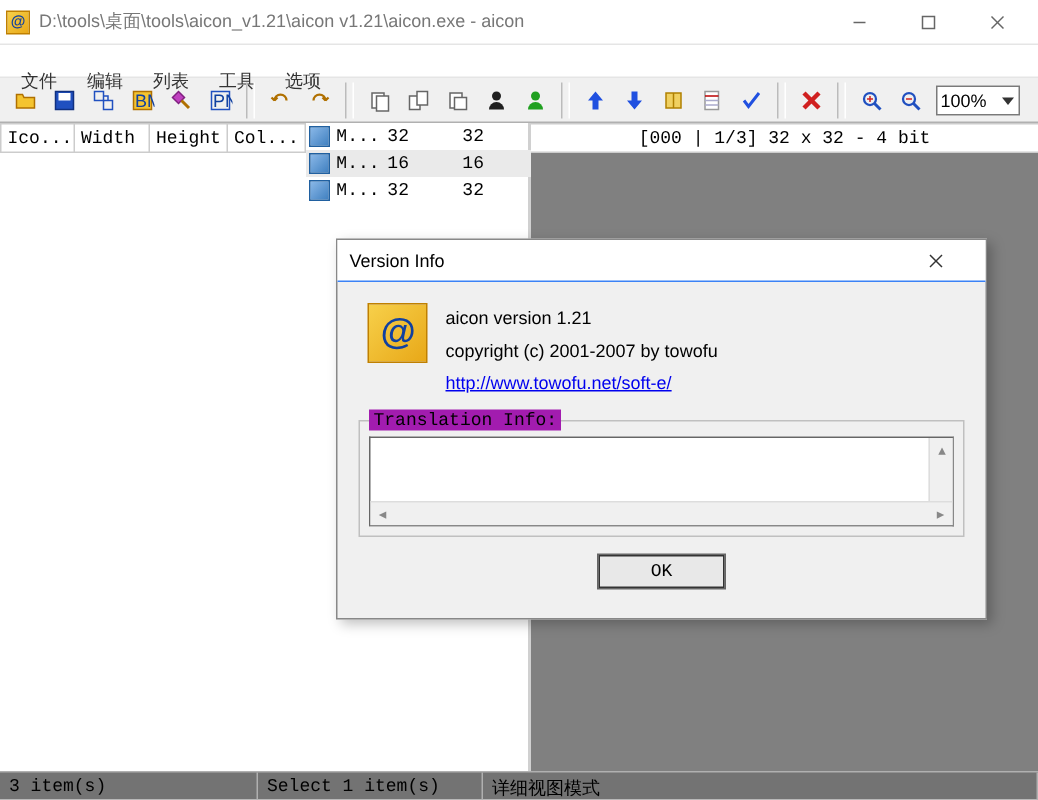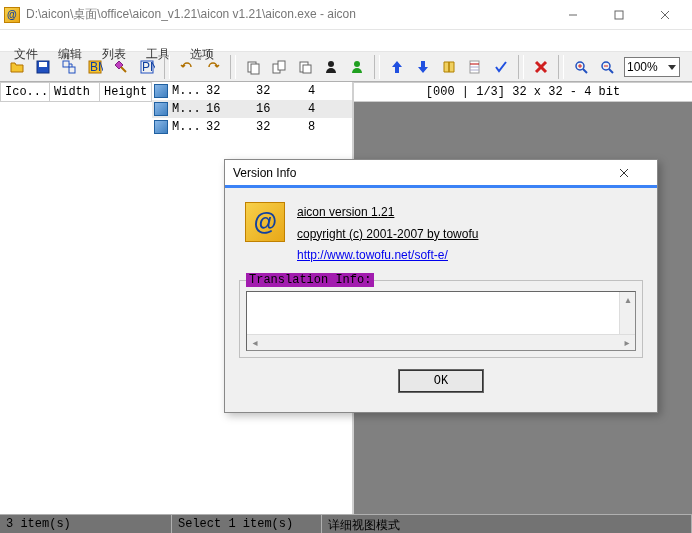--- a/index.html
+++ b/index.html
@@ -26,45 +26,45 @@
 .cell { padding:0 4px; font-family:"Courier New",monospace; overflow:hidden; white-space:nowrap;}
 .cell.icon { width:16px; padding:0 2px;}
 .cell.icon .imgic { width:14px;height:14px;background:linear-gradient(135deg,#8ab8e8,#4080c0);border:1px solid #2060a0;}
 .rightpane { flex:1; background:#808080; display:flex; flex-direction:column;}
 .righthdr { height:20px; background:#fff; border-bottom:1px solid #ccc; display:flex; align-items:center; justify-content:center; font-family:"Courier New",monospace; border-top:1px solid #ccc;}
 .statusbar { height:31px; display:flex; border-top:1px solid #b0b0b0; background:#737373;}
 .statusbar div { border-right:1px solid #b0b0b0; padding:2px 6px; font-family:"Courier New",monospace;}
 .sb1{width:172px;} .sb2{width:150px;} .sb3{flex:1;}
 
 .dialog { position:absolute; left:224px; top:159px; width:434px; background:#f0f0f0; border:1px solid #888; box-shadow:3px 3px 8px rgba(0,0,0,0.25);}
-.dlg-title { height:28px; background:#fff; display:flex; align-items:center; padding:0 8px; border-bottom:3px solid #3b82f6;}
+.dlg-title { height:28px; background:#fff; display:flex; align-items:center; padding:0 8px; border-bottom:1px solid #3b82f6;}
 .dlg-title .t { flex:1; font-size:12px;}
 .dlg-close { width:30px; text-align:center; font-size:13px;}
 .dlg-body { padding:14px;}
 .infobox { display:flex; gap:12px; margin-bottom:12px; padding-left:6px;}
 .infobox .bigicon { width:40px;height:40px; background:linear-gradient(135deg,#f7d04a,#e8a818); border:1px solid #c08000; display:flex;align-items:center;justify-content:center;font-size:24px;color:#1040a0;font-style:italic;font-weight:bold;}
-.infolines { font-family:"Courier New",monospace; line-height:1.8;text-decoration:underline;}
+.infolines { font-family:"Courier New",monospace; line-height:1.8;}
 .infolines a { color:#0000ee; text-decoration:underline;}
 .groupbox { border:1px solid #c0c0c0; padding:10px 6px 6px; position:relative; margin-top:6px;}
 .groupbox .legend { position:absolute; top:-8px; left:6px; background:#a21caf; padding:0 3px; font-family:"Courier New",monospace;}
 .textarea-look { background:#fff; border:1px solid #888; border-top-color:#666;border-left-color:#666; height:60px; position:relative;}
 .sb-v { position:absolute; right:0; top:0; bottom:16px; width:16px; background:#f0f0f0; border-left:1px solid #ddd;}
 .sb-h { position:absolute; left:0; right:0; bottom:0; height:16px; background:#f0f0f0; border-top:1px solid #ddd; display:flex; justify-content:space-between;}
 .sb-h .arr,.sb-v .arr{width:16px;height:16px;display:flex;align-items:center;justify-content:center;color:#888;font-size:10px;}
 .dlg-btns { display:flex; justify-content:center; padding:12px 0 6px;}
 .okbtn { width:84px; height:22px; border:1px solid #333; background:#e8e8e8; font-family:"Courier New",monospace;box-shadow:0 0 0 1px #666;}
 
 svg{display:block;}
 </style>
 </head>
 <body>
 
 <div class="titlebar">
   <div class="app-icon">@</div>
-  <div class="title-text">D:\aicon\桌面\office\aicon_v1.21\aicon v1.21\aicon.exe - aicon</div>
+  <div class="title-text">D:\tools\桌面\tools\aicon_v1.21\aicon v1.21\aicon.exe - aicon</div>
   <div class="winbtn">
       <svg width="10" height="10">
         <line x1="1" y1="5" x2="9" y2="5" stroke="#666" stroke-width="1"></line>
       </svg>
     </div>
   <div class="winbtn">
       <svg width="10" height="10">
         <rect x="1" y="1" width="8" height="8" fill="none" stroke="#666"></rect>
       </svg>
     </div>
@@ -219,20 +219,21 @@
       <span>100%</span>
     </div>
 </div>
 
 <div class="content">
   <div class="leftpane">
     <div class="listhdr">
       <div style="width:50px">Ico...</div>
       <div style="width:50px">Width</div>
       <div style="width:52px">Height</div>
+      <div style="flex:1">Col...</div>
     </div>
     <div class="listrows">
       <div class="row">
         <div class="cell icon">
             <div class="imgic"></div>
           </div>
         <div class="cell" style="width:34px">M...</div>
         <div class="cell" style="width:50px">32</div>
         <div class="cell" style="width:52px">32</div>
         <div class="cell" style="flex:1">4</div>

